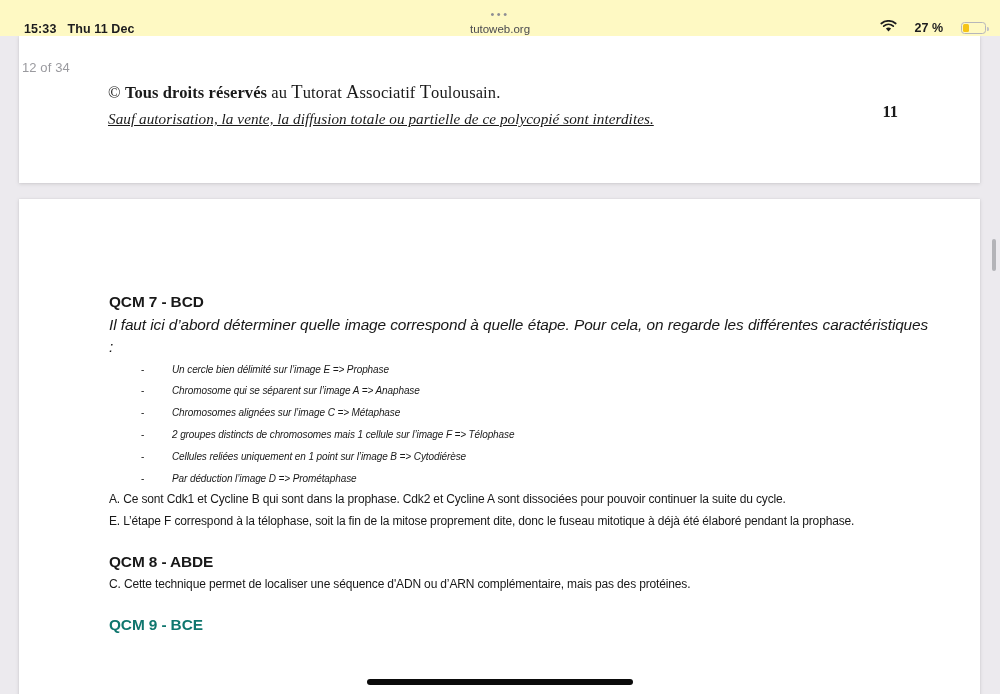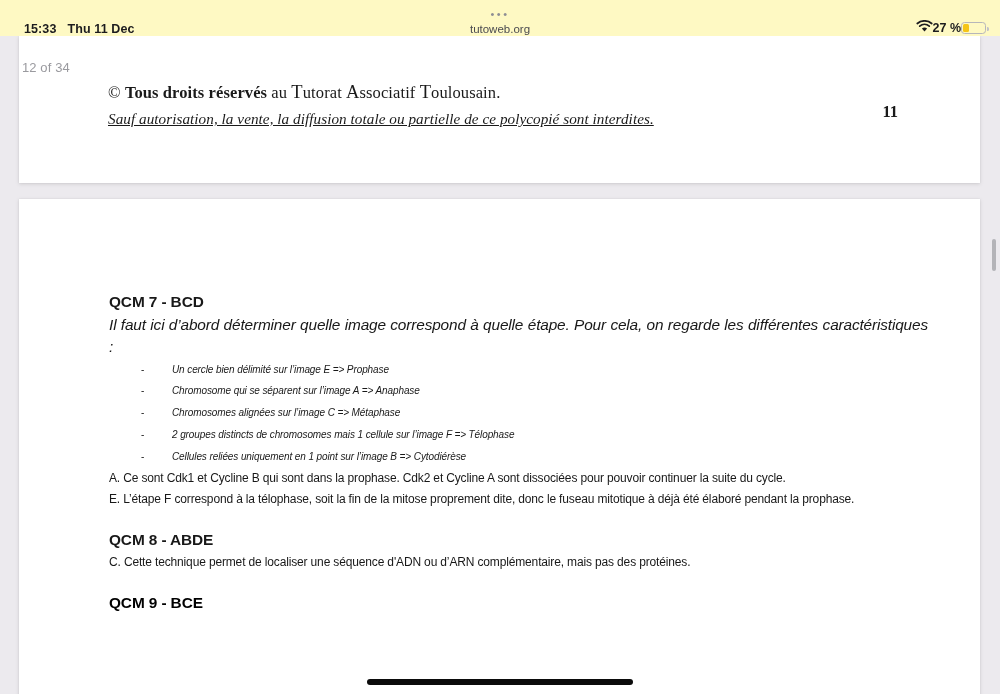--- a/index.html
+++ b/index.html
@@ -34,21 +34,21 @@
   .sb-dots {
     font-size: 11px; line-height: 8px; color: #8e8e93;
     letter-spacing: 2.5px; margin-top: 1px; height: 9px;
   }
   .sb-title {
     font-size: 11.5px; color: #4b4b50; line-height: 14px;
     margin-top: 3px;
   }
   .sb-right {
     position: absolute; right: 14px;
-    display: flex; align-items: center; gap: 0;
+    display: flex; align-items: center; gap: 18px;
     font-size: 12.5px; font-weight: bold; color: #1c1c1e;
   }
   .wifi-icon { display: block; }
   .battery {
     position: relative;
     width: 25px; height: 12px;
     border: 1.3px solid #b6b6ba;
     border-radius: 3.5px;
     display: flex; align-items: center;
     padding: 1.4px;
@@ -144,21 +144,21 @@
     font-style: normal;
   }
   .para {
     font-size: 12px; line-height: 21.9px;
     text-align: justify; letter-spacing: -.15px;
   }
   .gap-md { height: 20px; }
   .clipped {
     font-size: 15.4px; font-weight: bold;
     letter-spacing: -.1px;
-    color: #000000;
+    color: #0f766e;
   }
 
   
   .scrollbar {
     position: absolute;
     right: 4px; top: 203px;
     width: 3.6px; height: 32px;
     background: #b4b4b8;
     border-radius: 2px;
     z-index: 30;
@@ -224,20 +224,21 @@
 
       <div class="qcm-title">QCM 7 - BCD</div>
       <div class="intro">Il faut ici d’abord déterminer quelle image correspond à quelle étape. Pour cela, on regarde les différentes caractéristiques :</div>
 
       <ul class="dashlist" id="qcm7-bullets">
           <li>Un cercle bien délimité sur l’image E =&gt; Prophase</li>
           <li>Chromosome qui se séparent sur l’image A =&gt; Anaphase</li>
           <li>Chromosomes alignées sur l’image C =&gt; Métaphase</li>
           <li>2 groupes distincts de chromosomes mais 1 cellule sur l’image F =&gt; Télophase</li>
           <li>Cellules reliées uniquement en 1 point sur l’image B =&gt; Cytodiérèse</li>
+          <li>Par déduction l’image D =&gt; Prométaphase</li>
         </ul>
 
       <div class="para">A. Ce sont Cdk1 et Cycline B qui sont dans la prophase. Cdk2 et Cycline A sont dissociées pour pouvoir continuer la suite du cycle.</div>
       <div class="para">E. L’étape F correspond à la télophase, soit la fin de la mitose proprement dite, donc le fuseau mitotique à déjà été élaboré pendant la prophase.</div>
 
       <div class="gap-md"></div>
 
       <div class="qcm-title">QCM 8 - ABDE</div>
       <div class="para">C. Cette technique permet de localiser une séquence d'ADN ou d’ARN complémentaire, mais pas des protéines.</div>
 

